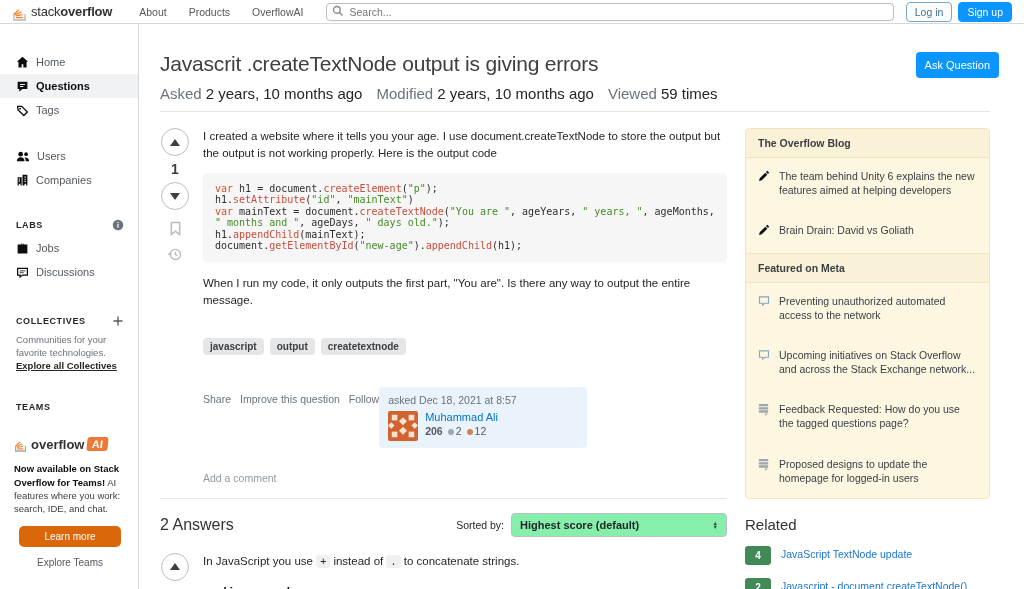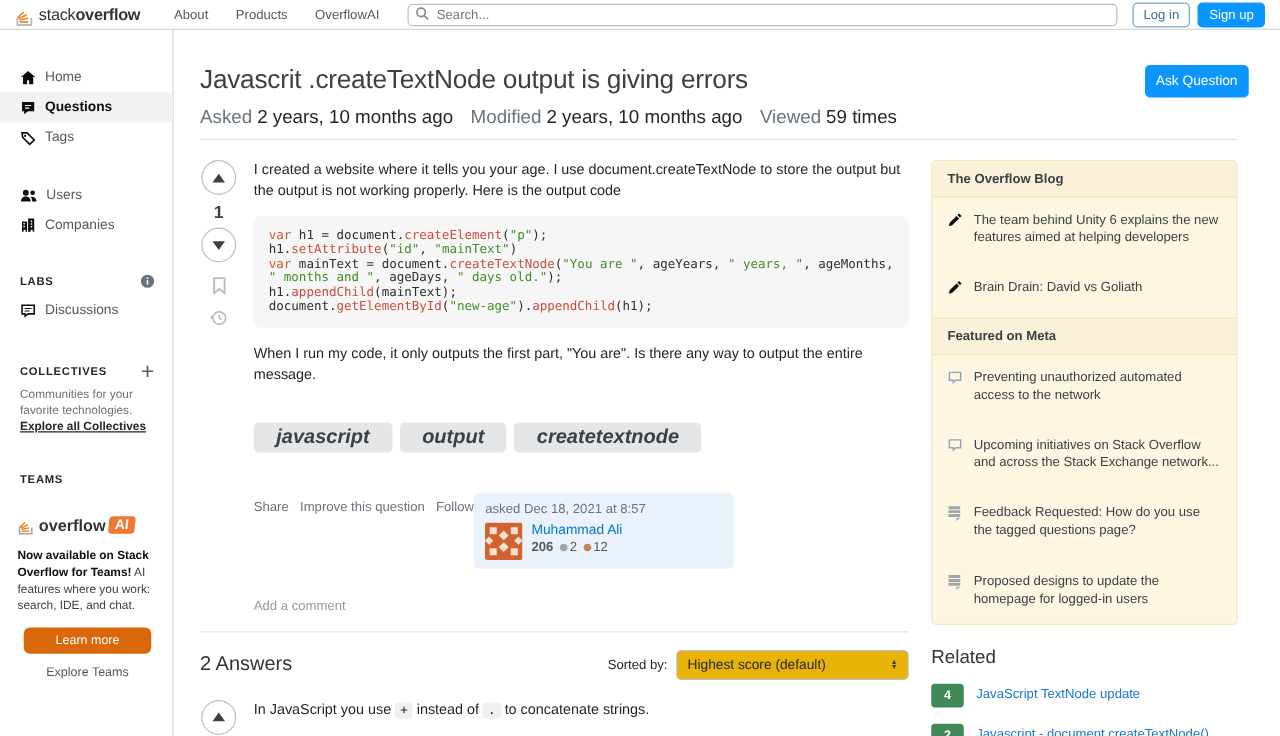--- a/index.html
+++ b/index.html
@@ -75,22 +75,22 @@
   .post-body p { font-size:11.5px; line-height:1.5; color:#232629; }
   pre.code { background:#f6f6f6; border-radius:4px; padding:10px 12px; margin:10px 0 13px 0;
     font-family:"DejaVu Sans Mono", monospace; font-size:10px; line-height:1.16;
     white-space:pre-wrap; word-break:break-word; color:#2d2d2d; }
   .tok-k { color:#d2552c;margin-top:20px; }
   .tok-m { color:#c74e3e; }
   .tok-s { color:#448c27; }
   .tok-p { color:#2d2d2d; }
 
   .tag-row { margin-top:28px; display:flex; gap:6px; }
-  .tag { background:#e4e6e8; color:#3b4045; font-size:16px; font-weight:600; padding:3px 18px;
-    border-radius:4px; cursor:pointer;font-style:italic; }
+  .tag { background:#e4e6e8; color:#3b4045; font-size:10px; font-weight:600; padding:3px 7px;
+    border-radius:4px; cursor:pointer; }
 
   .post-footer { display:flex; justify-content:flex-start; align-items:flex-start; margin-top:32px; }
   .post-actions { display:flex; gap:9px; font-size:10.5px; padding-top:6px; }
   .post-actions a { color:#6a737c; text-decoration:none; cursor:pointer; }
   .asked-box { width:208px; background:#eaf3fb; border-radius:4px; padding:7px 9px; font-size:10.5px; }
   .asked-box .when { color:#6a737c; margin-bottom:5px; }
   .user-row { display:flex; gap:7px; }
   .avatar { width:30px; height:30px; border-radius:2px; flex-shrink:0; }
   .user-name { color:#0074cc; font-size:11px; text-decoration:none; display:block; margin-bottom:2px; }
   .rep-row { font-size:10.5px; color:#525960; display:flex; align-items:center; gap:5px; }
@@ -99,21 +99,21 @@
   .dot-silver { background:#9fa6ad; }
   .dot-bronze { background:#c5875a; }
 
   .add-comment { margin-top:24px; padding:0 0 14px 43px; font-size:10.5px; color:#9199a1;
     border-bottom:1px solid #e3e6e8; cursor:pointer; }
 
   .answers-head { display:flex; justify-content:space-between; align-items:center; margin:14px 0 16px 0; }
   .answers-title { font-size:16px; font-weight:normal; color:#303339; }
   .sort-wrap { display:flex; align-items:center; gap:7px; font-size:10.5px; color:#232629; }
   .sort-select { border:1px solid #babfc4; border-radius:4px; padding:5px 8px; font-size:11px;
-    width:186px; display:flex; justify-content:space-between; align-items:center; cursor:pointer; background:#eab308; }
+    width:216px; display:flex; justify-content:space-between; align-items:center; cursor:pointer; background:#86efac;font-weight:bold; }
   .updown { display:flex; flex-direction:column; line-height:4px; font-size:5.5px; color:#3b4045; }
 
   .answer p { font-size:11.5px; }
   code.inline { background:#eff0f1; border-radius:3px; padding:1px 4px;
     font-family:"DejaVu Sans Mono", monospace; font-size:10px; color:#232629; }
   .answer strong.we { display:block; margin-top:15px; font-size:11.5px; color:#0c0d0e; }
 
   
   .module { border:1px solid #f1e5bc; border-radius:4px; background:#fdf7e2; overflow:hidden; }
   .module-h { background:#faf2d8; padding:8px 12px; font-size:10.5px; font-weight:bold; color:#3b4045;
@@ -203,20 +203,26 @@
       <span>Companies</span>
     </div>
     <div class="nav-gap"></div>
     <div class="nav-label">
       <span>LABS</span>
       <svg width="12" height="12" viewBox="0 0 16 16">
           <circle cx="8" cy="8" r="7" fill="#6a737c"></circle>
           <rect x="7.2" y="6.7" width="1.6" height="5" fill="#fff"></rect>
           <rect x="7.2" y="3.8" width="1.6" height="1.8" fill="#fff"></rect>
         </svg>
+    </div>
+    <div class="nav-item">
+      <svg width="13" height="13" viewBox="0 0 16 16">
+          <path fill="#0c0d0e" d="M6 3V2h4v1h4v11H2V3zM7 3h2v-.5H7z"></path>
+        </svg>
+      <span>Jobs</span>
     </div>
     <div class="nav-item">
       <svg width="13" height="13" viewBox="0 0 16 16">
           <path fill="none" stroke="#0c0d0e" stroke-width="1.5" d="M2 2.8h12v8.4H8l-3 2.3v-2.3H2z"></path>
           <path stroke="#0c0d0e" d="M4.5 6h7M4.5 8.3h5"></path>
         </svg>
       <span>Discussions</span>
     </div>
     <div class="nav-gap" style="height:26px;"></div>
     <div class="nav-label">

